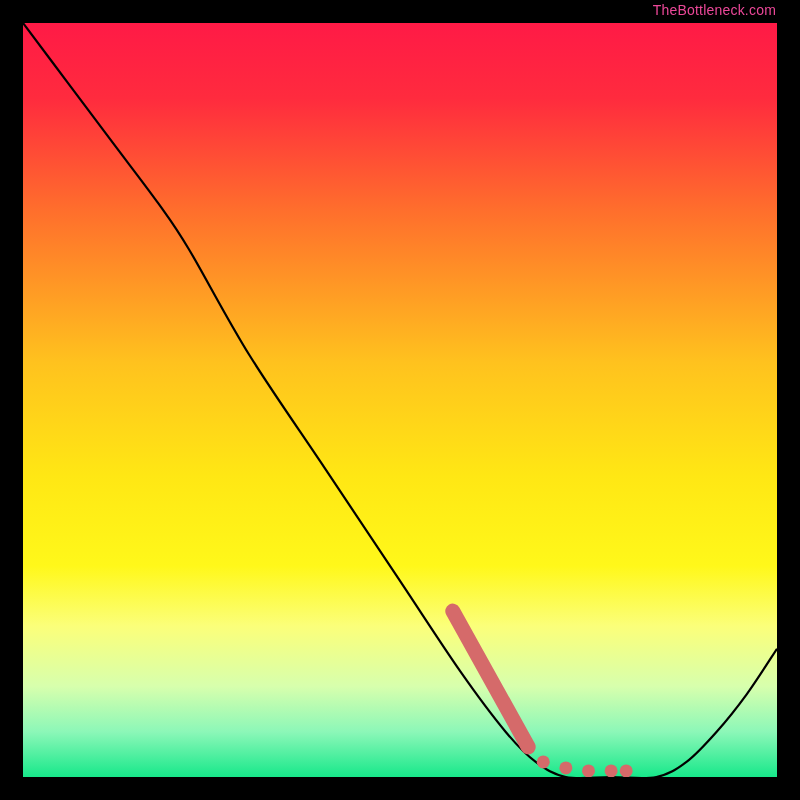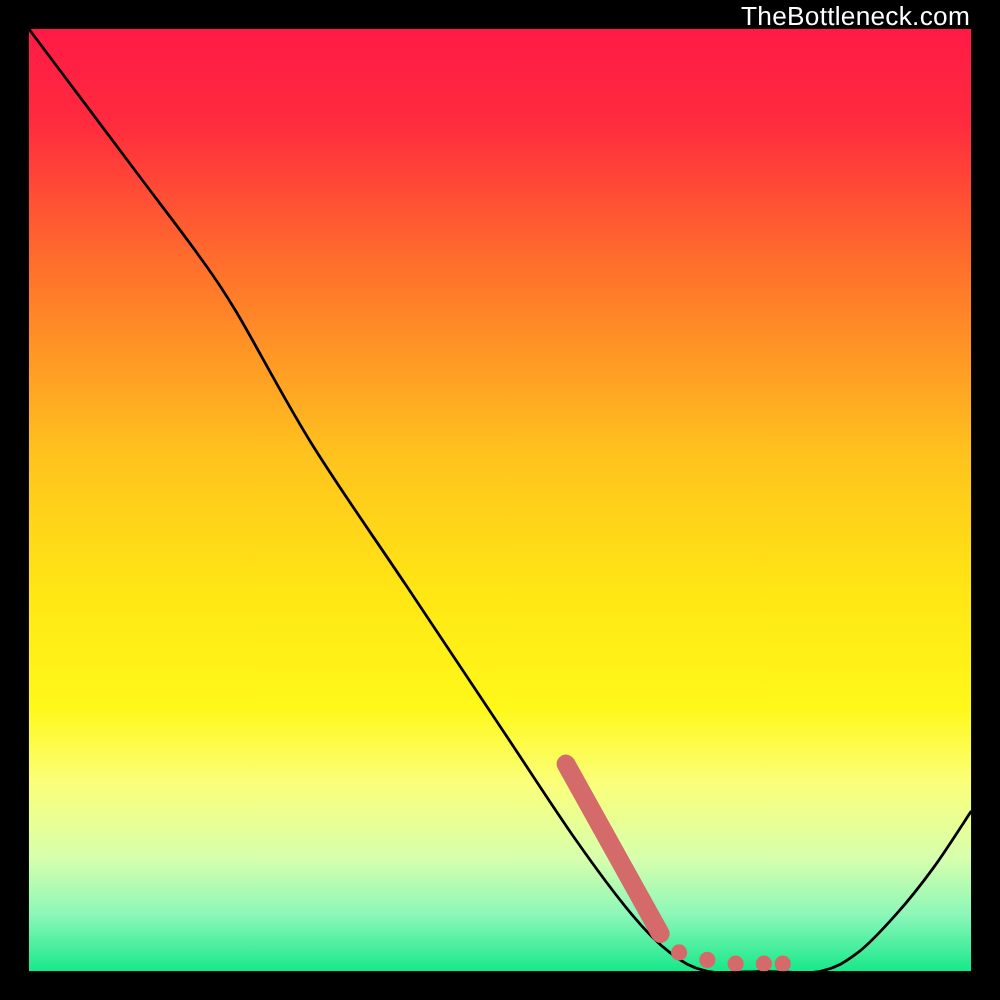--- a/index.html
+++ b/index.html
@@ -23,22 +23,22 @@
     position: absolute;
     left: 0;
     top: 0;
     width: 754px;
     height: 754px;
   }
   .watermark {
     position: absolute;
     top: 2px;
     right: 24px;
-    color: #ffffff;
-    font-size: 21px;
+    color: #ec4899;
+    font-size: 14px;
     letter-spacing: 0.2px;
     font-weight: 500;
   }
 </style>
 </head>
 <body>
 
 <div class="frame">
   <svg class="plot" viewBox="0 0 754 754" preserveAspectRatio="none">
     <defs>

